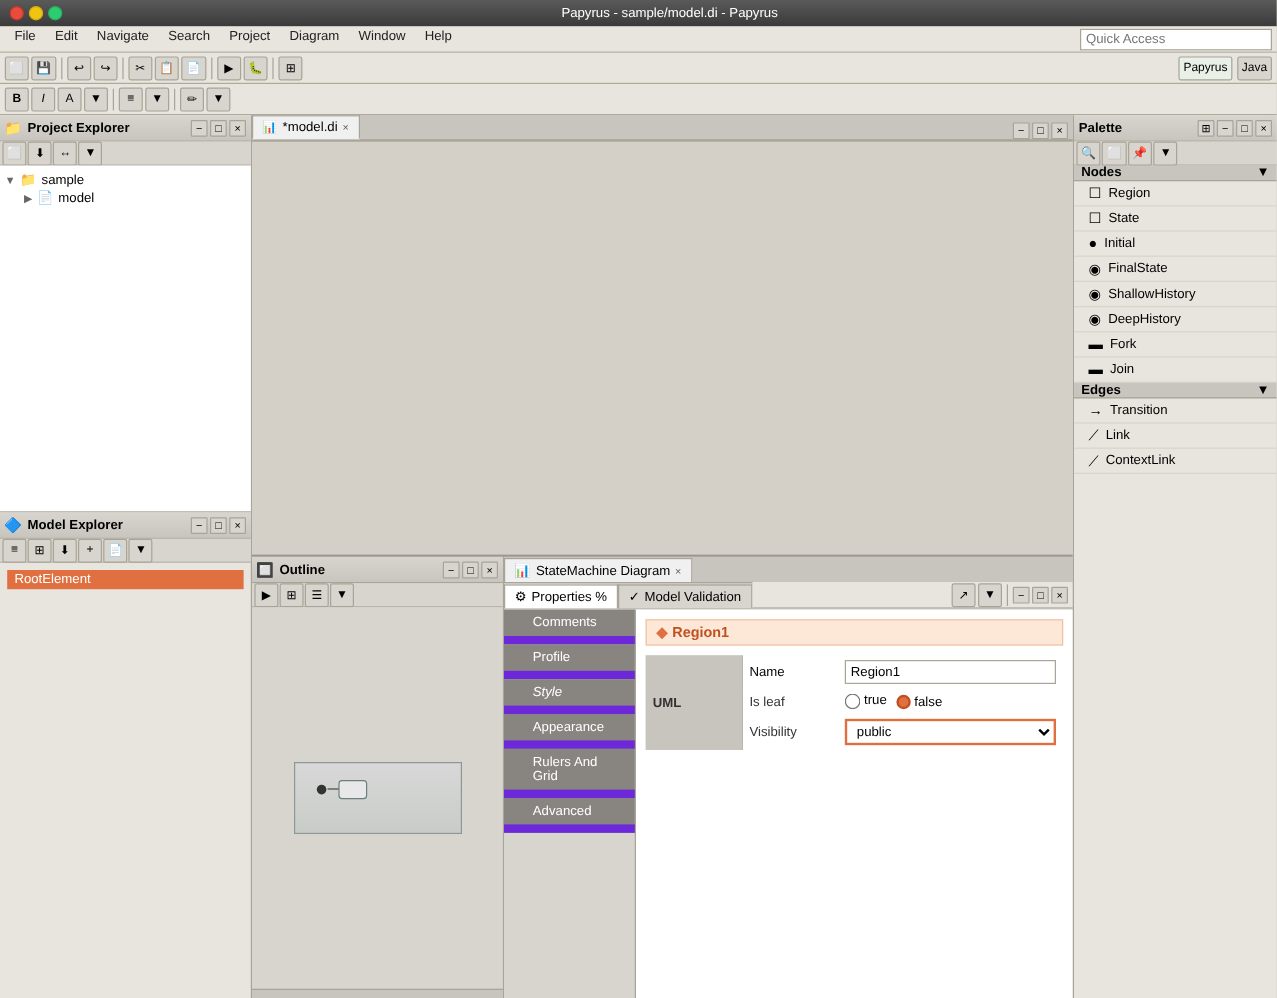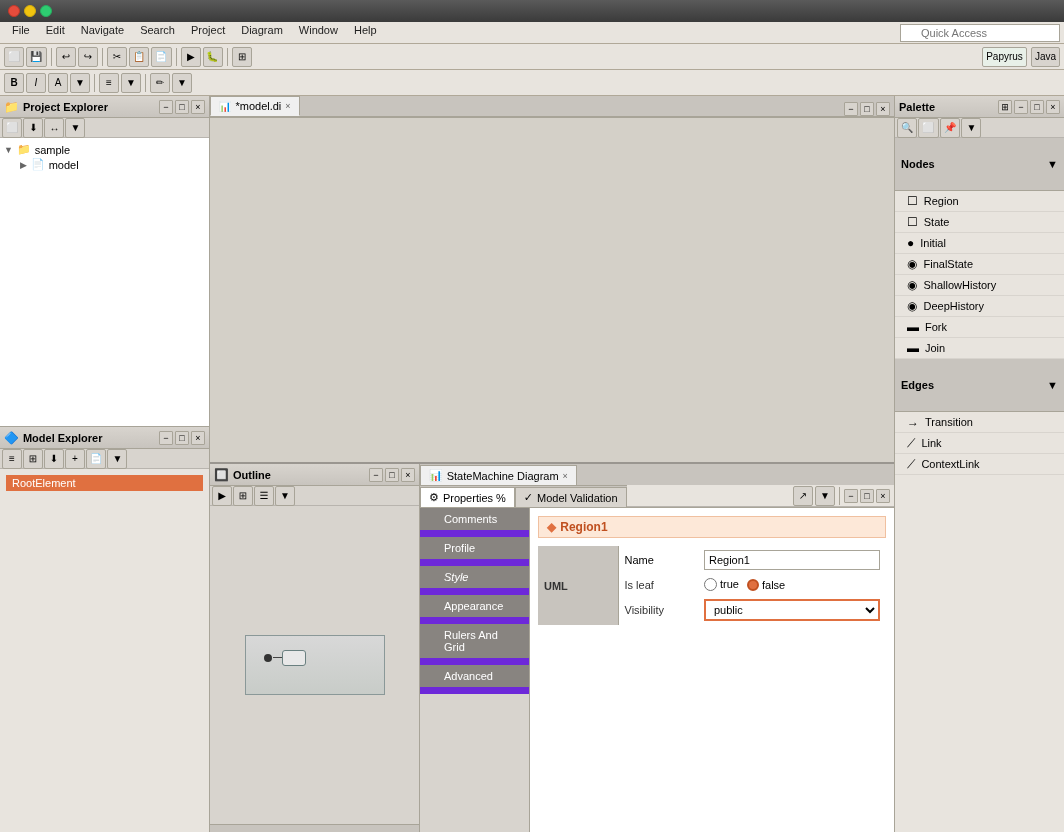--- a/index.html
+++ b/index.html
@@ -52,21 +52,21 @@
       background: #d8d4ce; border: 1px solid #a8a498;
       cursor: pointer; font-size: 10px; border-radius: 2px;
       display: flex; align-items: center; justify-content: center;
     }
     .tb-sep { width: 1px; height: 18px; background: #a8a498; margin: 0 2px; }
     .quick-access-bar {
       margin-left: auto; display: flex; align-items: center;
     }
     .quick-access-input {
       height: 18px; width: 160px; border: 1px solid #a8a498;
-      background: #fff; padding: 0 20px; font-size: 11px;
+      background: #fff; padding: 0 4px; font-size: 11px;
     }
 
     
     #main-layout {
       display: flex;
       height: calc(832px - 22px - 22px - 26px - 26px);
     }
 
     
     #left-sidebar {
@@ -295,21 +295,21 @@
       padding: 0 4px; font-size: 11px; font-weight: bold;
     }
     .palette-toolbar {
       height: 20px; background: #d8d4ce;
       display: flex; align-items: center; padding: 0 2px; gap: 1px;
       border-bottom: 1px solid #b8b4ae;
     }
     .palette-content { flex: 1; overflow-y: auto; }
     .palette-section-header {
       display: flex; align-items: center; justify-content: space-between;
-      padding: 20px 6px; background: #c8c4be;
+      padding: 0 6px; background: #c8c4be;
       border-bottom: 1px solid #a8a498; cursor: pointer;
       font-size: 11px; font-weight: bold;
     }
     .palette-item {
       display: flex; align-items: center; gap: 6px;
       padding: 3px 12px; cursor: pointer; font-size: 11px;
       border-bottom: 1px solid #d8d4ce;
     }
     .palette-item-icon { font-size: 12px; }
     #outline-content {
@@ -373,20 +373,21 @@
   </style>
 </head>
 <body>
 
 <div id="titlebar">
   <div class="window-controls">
     <span class="btn-close"></span>
     <span class="btn-min"></span>
     <span class="btn-max"></span>
   </div>
+  <span class="title">Papyrus - sample/model.di - Papyrus</span>
 </div>
 
 <div id="menubar">
   <span class="menu-item">File</span>
   <span class="menu-item">Edit</span>
   <span class="menu-item">Navigate</span>
   <span class="menu-item">Search</span>
   <span class="menu-item">Project</span>
   <span class="menu-item">Diagram</span>
   <span class="menu-item">Window</span>

